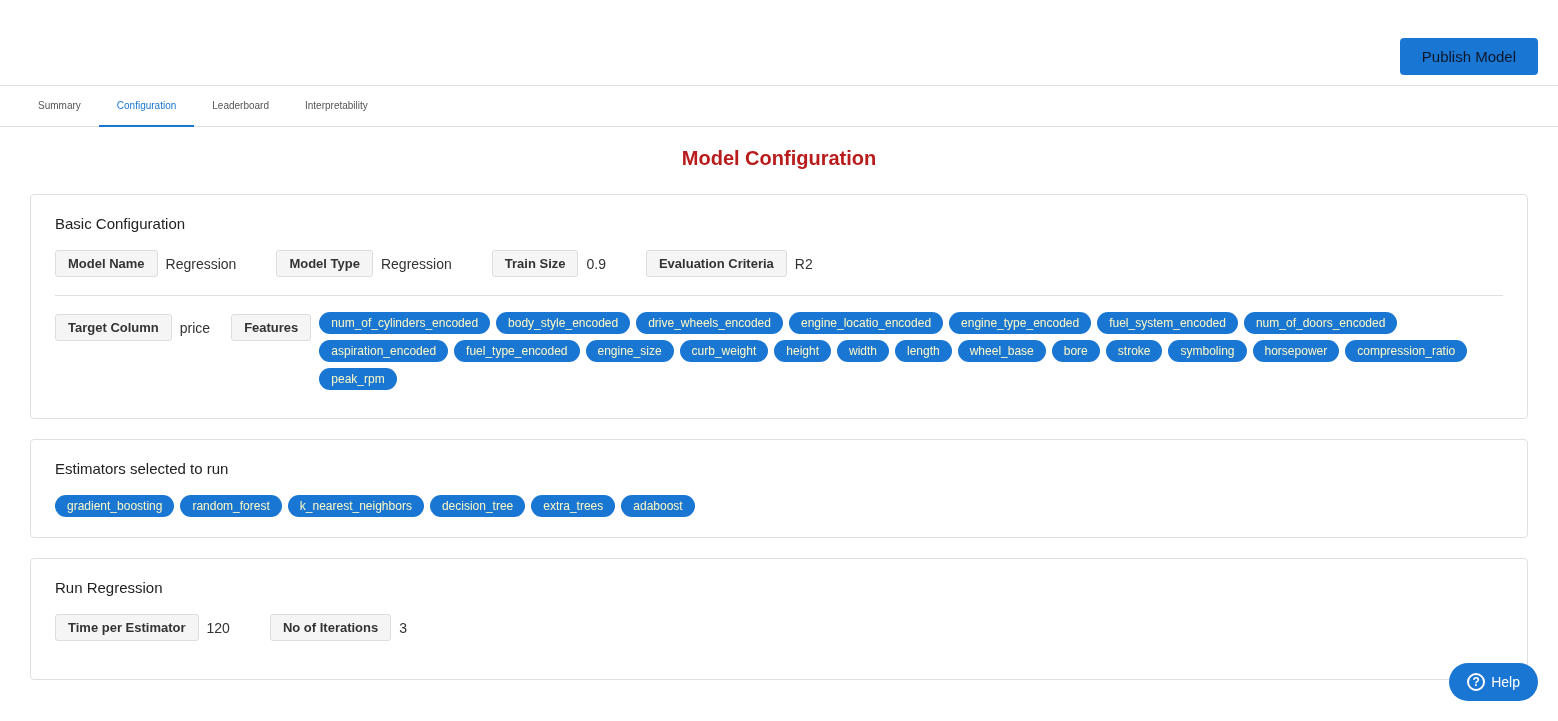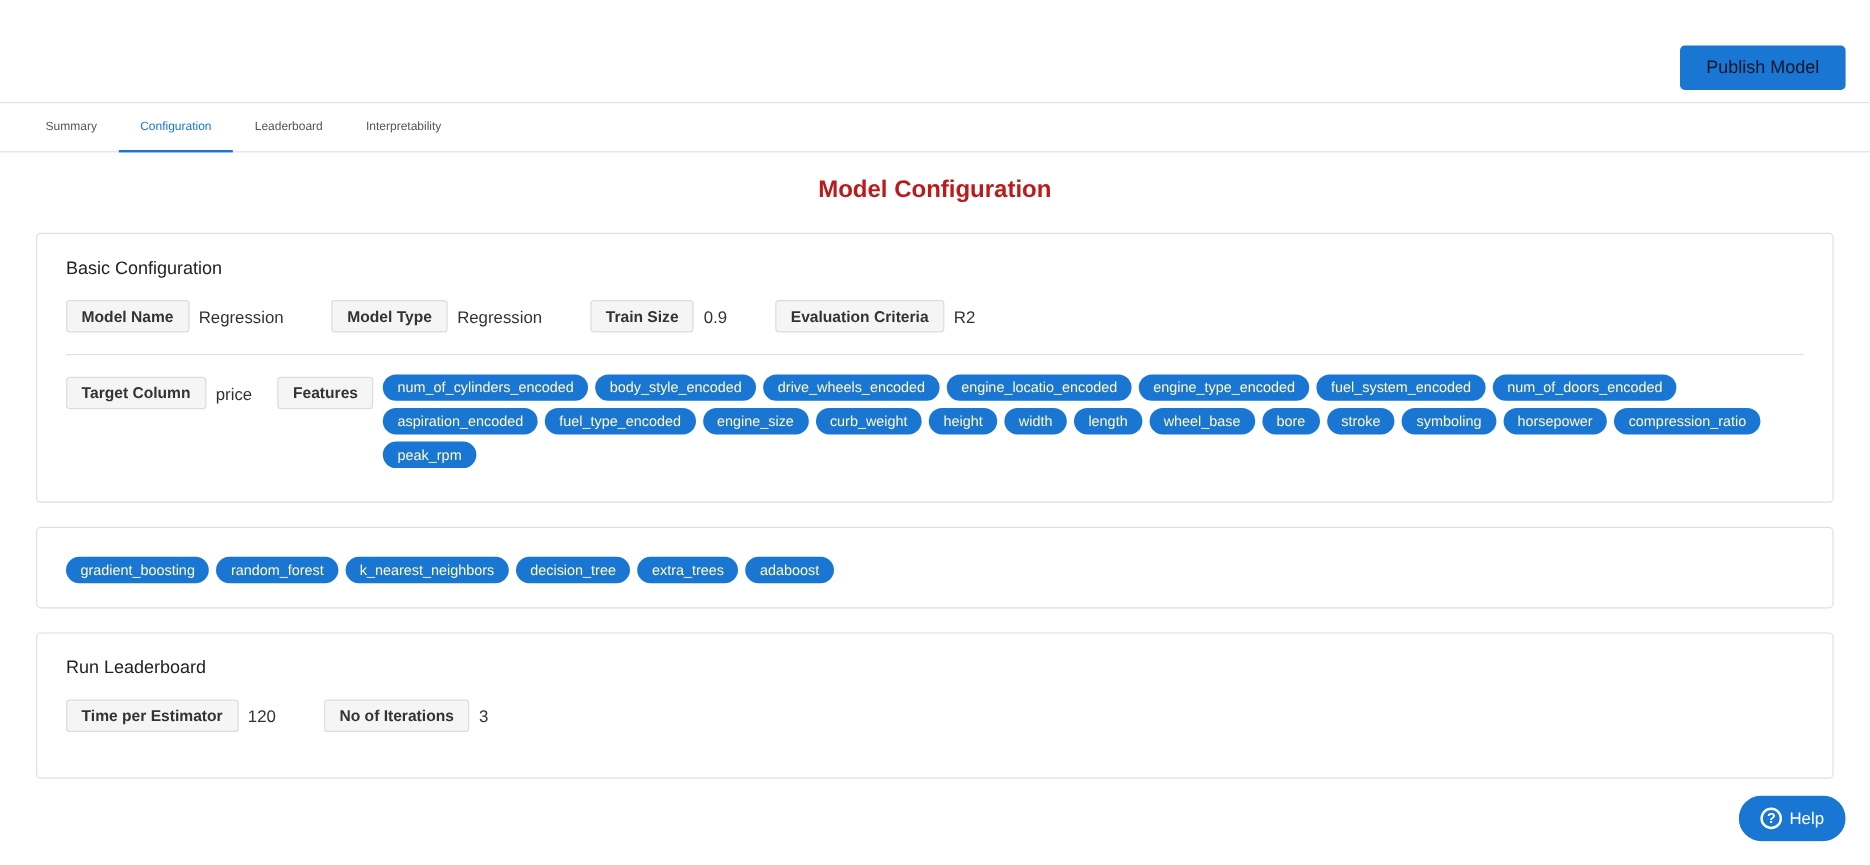--- a/index.html
+++ b/index.html
@@ -234,32 +234,33 @@
             <span class="tag">symboling</span>
             <span class="tag">horsepower</span>
             <span class="tag">compression_ratio</span>
             <span class="tag">peak_rpm</span>
           </div>
       </div>
     </div>
   </div>
 
   <div class="section">
+    <div class="section-title">Estimators selected to run</div>
     <div class="estimators-row" id="estimators-tags">
         <span class="tag">gradient_boosting</span>
         <span class="tag">random_forest</span>
         <span class="tag">k_nearest_neighbors</span>
         <span class="tag">decision_tree</span>
         <span class="tag">extra_trees</span>
         <span class="tag">adaboost</span>
       </div>
   </div>
 
   <div class="section">
-    <div class="section-title">Run Leaderboard</div>
+    <div class="section-title">Run Regression</div>
     <div class="field-row">
       <div class="field-item">
         <span class="field-label">Time per Estimator</span>
         <span class="field-value">120</span>
       </div>
       <div class="field-item">
         <span class="field-label">No of Iterations</span>
         <span class="field-value">3</span>
       </div>
     </div>

